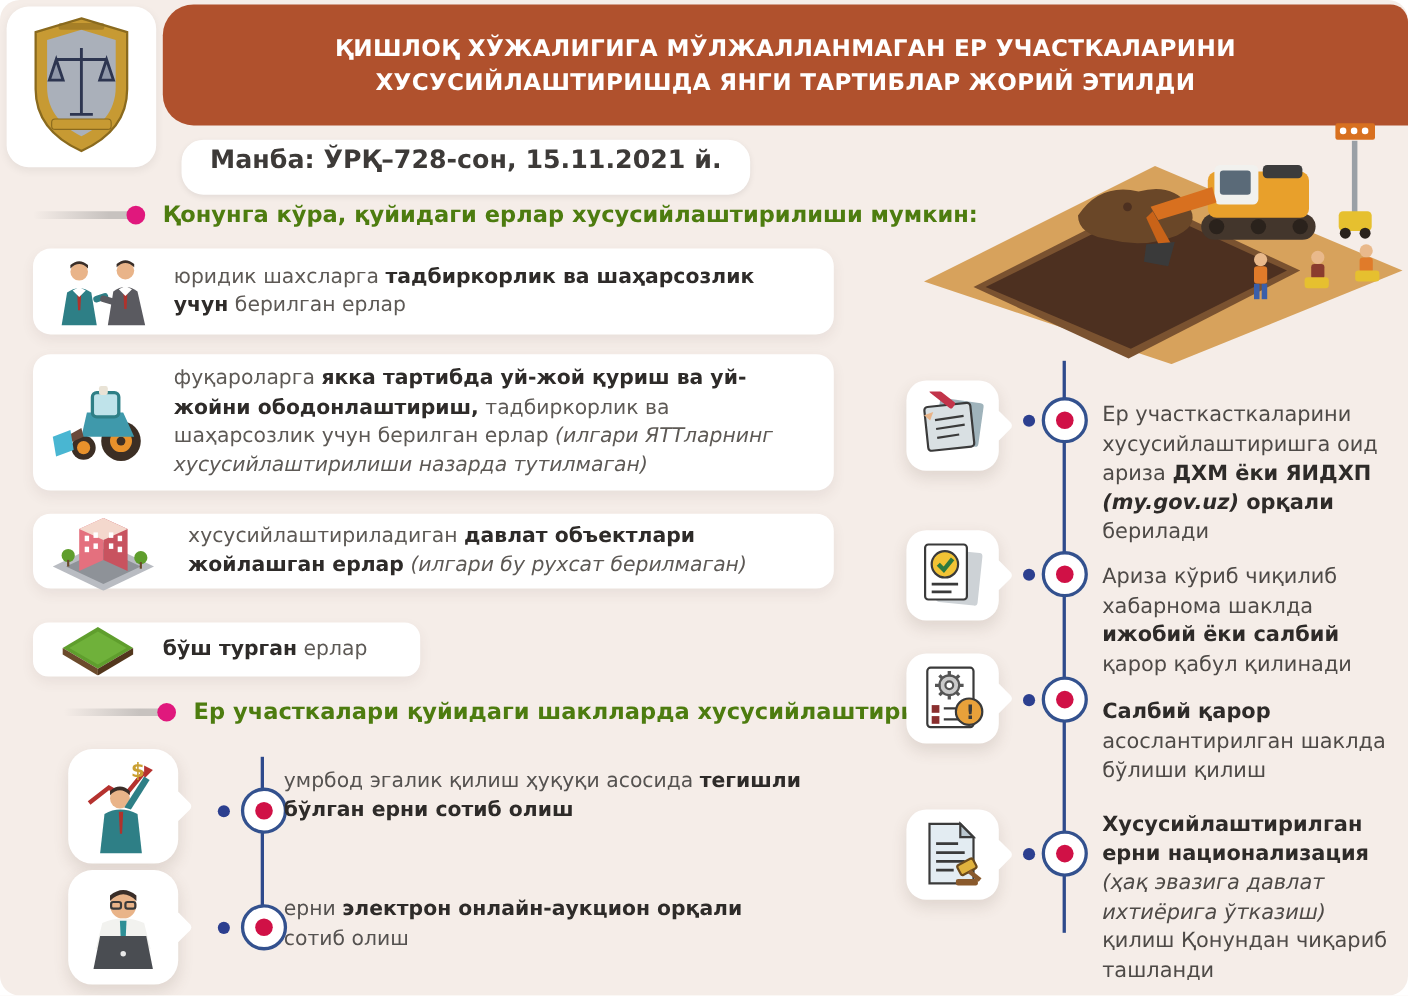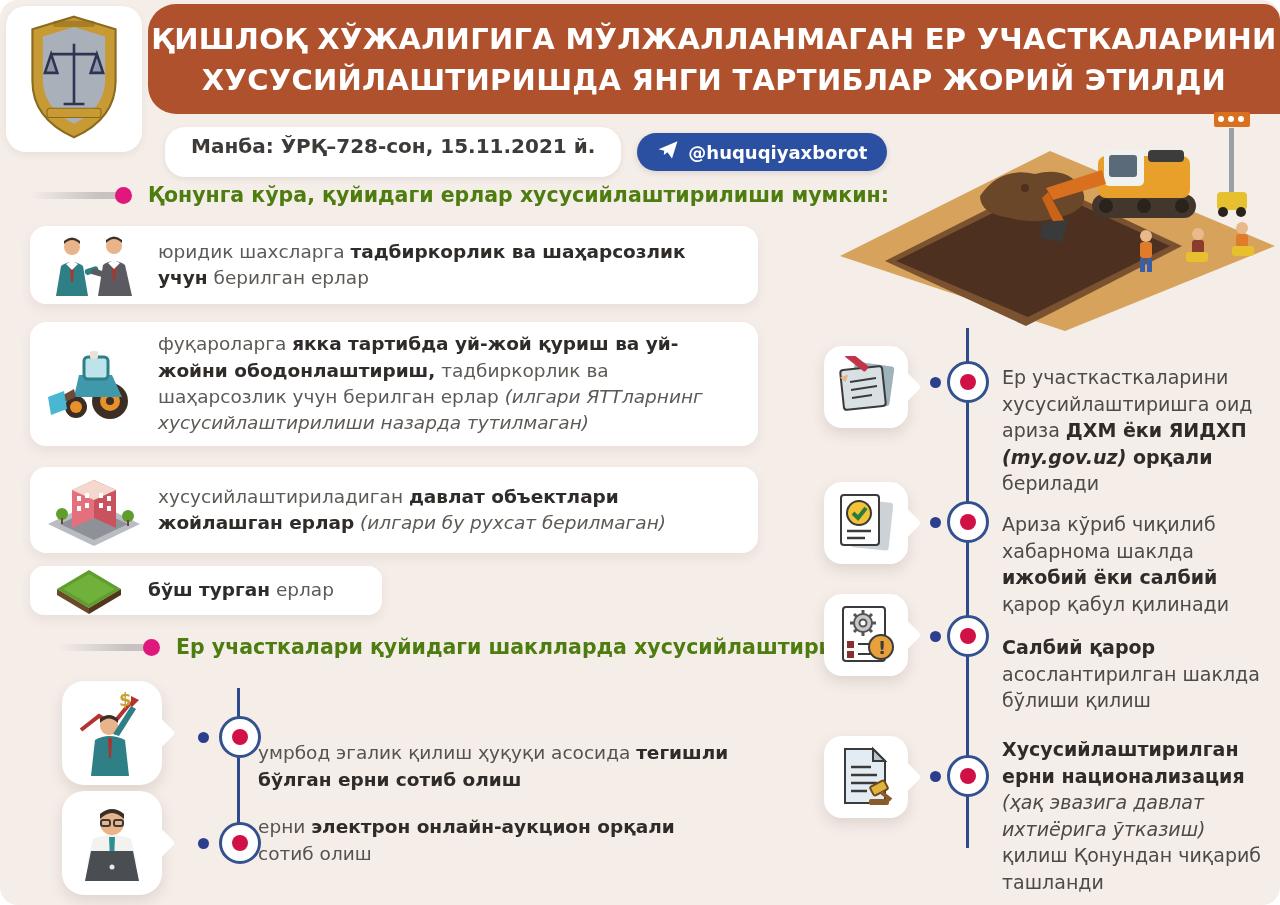--- a/index.html
+++ b/index.html
@@ -3,29 +3,29 @@
 <meta charset="utf-8">
 <style>
   html,body{margin:0;padding:0;background:#fff;}
   #page{position:relative;width:1280px;height:905px;background:#f5ede8;overflow:hidden;
         font-family:"DejaVu Sans",sans-serif;border-radius:18px;}
 
   
   .band{position:absolute;left:148px;top:4px;right:0;height:110px;background:#b0512d;
         border-radius:28px 16px 0 28px;display:flex;flex-direction:column;justify-content:center;
         align-items:center;gap:7px;padding:0 16px;box-sizing:border-box;}
-  .band .tl{color:#ffffff;font-weight:bold;font-size:29px;letter-spacing:.3px;text-align:right;white-space:nowrap;}
+  .band .tl{color:#ffffff;font-weight:bold;font-size:21px;letter-spacing:.3px;text-align:right;white-space:nowrap;}
 
   .logo-panel{position:absolute;left:6px;top:6px;width:136px;height:146px;background:#ffffff;
         border-radius:20px;display:flex;align-items:center;justify-content:center;
         box-shadow:0 3px 8px rgba(0,0,0,.06);}
 
   .src-row{position:absolute;left:165px;top:127px;display:flex;gap:16px;align-items:center;}
   .pill-src{background:#ffffff;border-radius:20px;height:50px;line-height:38px;padding:0 26px;
-        font-weight:bold;font-size:20px;color:#3d3a38;box-shadow:0 2px 6px rgba(0,0,0,.08);}
+        font-weight:bold;font-size:23px;color:#3d3a38;box-shadow:0 2px 6px rgba(0,0,0,.08);}
   .pill-tg{background:#2b50a1;border-radius:20px;height:38px;display:flex;align-items:center;gap:9px;
         padding:0 20px;color:#ffffff;font-weight:bold;font-size:18px;box-shadow:0 2px 6px rgba(0,0,0,.12);}
 
   .illustration{position:absolute;right:0;top:96px;width:450px;height:235px;}
 
   
   .sec-head{position:absolute;display:flex;align-items:center;}
   .marker{position:relative;width:102px;height:17px;flex:0 0 102px;}
   .marker .ln{position:absolute;left:0;top:5px;width:92px;height:7px;border-radius:4px;
         background:linear-gradient(90deg,rgba(197,192,189,0),#c7c2bf 75%);}
@@ -81,28 +81,20 @@
           <line x1="40" y1="88" x2="60" y2="88"></line>
         </g>
         <rect x="24" y="92" width="52" height="9" rx="3" fill="#c79a33" stroke="#8a6a1e"></rect>
         <rect x="30" y="8" width="40" height="6" rx="2" fill="#8a6a1e" opacity=".55"></rect>
       </svg>
     </span>
   </div>
 
   <div class="src-row">
     <div class="pill-src">Манба: ЎРҚ–728-сон, 15.11.2021 й.</div>
-    <div class="pill-tg">
-      <span>
-        <svg width="22" height="20" viewBox="0 0 22 20">
-            <path d="M1.5 9.2 L20.5 1.2 L15 18.5 L10.5 12.2 L6.8 15.0 L7.2 10.8 Z" fill="#ffffff"></path>
-          </svg>
-      </span>
-      <span>@huquqiyaxborot</span>
-    </div>
   </div>
 
   <div class="illustration">
     <svg width="450" height="235" viewBox="0 0 450 235">
       <polygon points="10,160 220,55 445,150 235,235" fill="#d7a25c"></polygon>
       <polygon points="55,165 213,85 352,150 196,230" fill="#7a5230"></polygon>
       <polygon points="66,165 213,92 340,150 198,221" fill="#4d3020"></polygon>
       <path d="M150 100 Q170 70 205 78 Q235 70 250 90 Q262 108 240 118 Q210 130 180 122 Q150 118 150 100 Z" fill="#6a4728"></path>
       <circle cx="195" cy="92" r="4" fill="#4d3020"></circle>
         <circle cx="225" cy="100" r="3" fill="#4d3020"></circle>
@@ -183,21 +175,21 @@
         <path d="M28 52 L33 30 L66 30 L76 52 Z" fill="#3f99ab"></path>
         <rect x="38" y="12" width="24" height="22" rx="4" fill="#bfe3ea" stroke="#2e7f86" stroke-width="3"></rect>
         <rect x="44" y="6" width="8" height="8" rx="2" fill="#e9e3d6"></rect>
         <polygon points="28,44 10,54 12,60 30,52" fill="#6b4a3a"></polygon>
         <path d="M2 52 L18 46 L21 64 L5 70 Z" fill="#49b6d2"></path>
       </svg>
     </div>
     <div class="ctext"><span>фуқароларга </span><span class="b">якка тартибда уй-жой қуриш ва уй-жойни ободонлаштириш,</span><span> тадбиркорлик ва шаҳарсозлик учун берилган ерлар </span><span class="i">(илгари ЯТТларнинг хусусийлаштирилиши назарда тутилмаган)</span></div>
   </div>
 
-  <div class="card" id="card-3" style="top:467px;height:86px;">
+  <div class="card" id="card-3" style="top:467px;height:68px;gap:13px;">
     <div class="cicon">
       <svg width="96" height="72" viewBox="0 0 96 72">
         <polygon points="2,50 48,28 94,50 48,72" fill="#b9bcc2"></polygon>
         <polygon points="14,50 48,34 82,50 48,66" fill="#8e9298"></polygon>
         <polygon points="26,16 48,6 48,44 26,54" fill="#e4707e"></polygon>
         <polygon points="48,6 70,16 70,54 48,44" fill="#c8535f"></polygon>
         <polygon points="26,16 48,26 70,16 48,6" fill="#f4d8cd"></polygon>
         <g fill="#ffffff">
             <rect x="31" y="22" width="4" height="5"></rect>
             <rect x="39" y="19" width="4" height="5"></rect>
@@ -246,21 +238,21 @@
       <text x="46" y="16" font-size="18" font-weight="bold" fill="#caa032" font-family="DejaVu Sans, sans-serif">$</text>
       <circle cx="36" cy="36" r="9" fill="#e9b489"></circle>
         <path d="M27 33 Q36 24 45 33 L45 29 Q36 21 27 29 Z" fill="#3a2e28"></path>
       <polygon points="40,44 58,16 63,19 46,46" fill="#2e7f86"></polygon>
       <path d="M18 86 L22 50 Q36 42 52 50 L56 86 Z" fill="#2e7f86"></path>
       <polygon points="35,48 39,48 38,68 36,68" fill="#b0322c"></polygon>
     </svg>
   </div>
   <div class="sdot" style="left:198px;top:732px;"></div>
   <div class="ring" style="left:219px;top:716px;"></div>
-  <div class="s2text" style="top:740px;"><span>умрбод эгалик қилиш ҳуқуқи асосида </span><span class="b">тегишли бўлган ерни сотиб олиш</span></div>
+  <div class="s2text" style="top:697px;"><span>умрбод эгалик қилиш ҳуқуқи асосида </span><span class="b">тегишли бўлган ерни сотиб олиш</span></div>
 
   <div class="bubble" style="left:62px;top:791px;width:100px;height:104px;">
     <svg width="78" height="84" viewBox="0 0 78 84">
       <circle cx="39" cy="22" r="12" fill="#e9b489"></circle>
       <path d="M27 18 Q39 6 51 18 L51 13 Q39 3 27 13 Z" fill="#3a2e28"></path>
       <rect x="28" y="19" width="9" height="6" rx="2" fill="none" stroke="#3a3a3a" stroke-width="2"></rect>
       <rect x="41" y="19" width="9" height="6" rx="2" fill="none" stroke="#3a3a3a" stroke-width="2"></rect>
       <path d="M14 62 L20 38 Q39 30 58 38 L64 62 Z" fill="#f2f2ef"></path>
       <polygon points="36,36 42,36 41,58 37,58" fill="#2e8f96"></polygon>
       <polygon points="18,50 60,50 66,80 12,80" fill="#4a4d52"></polygon>

